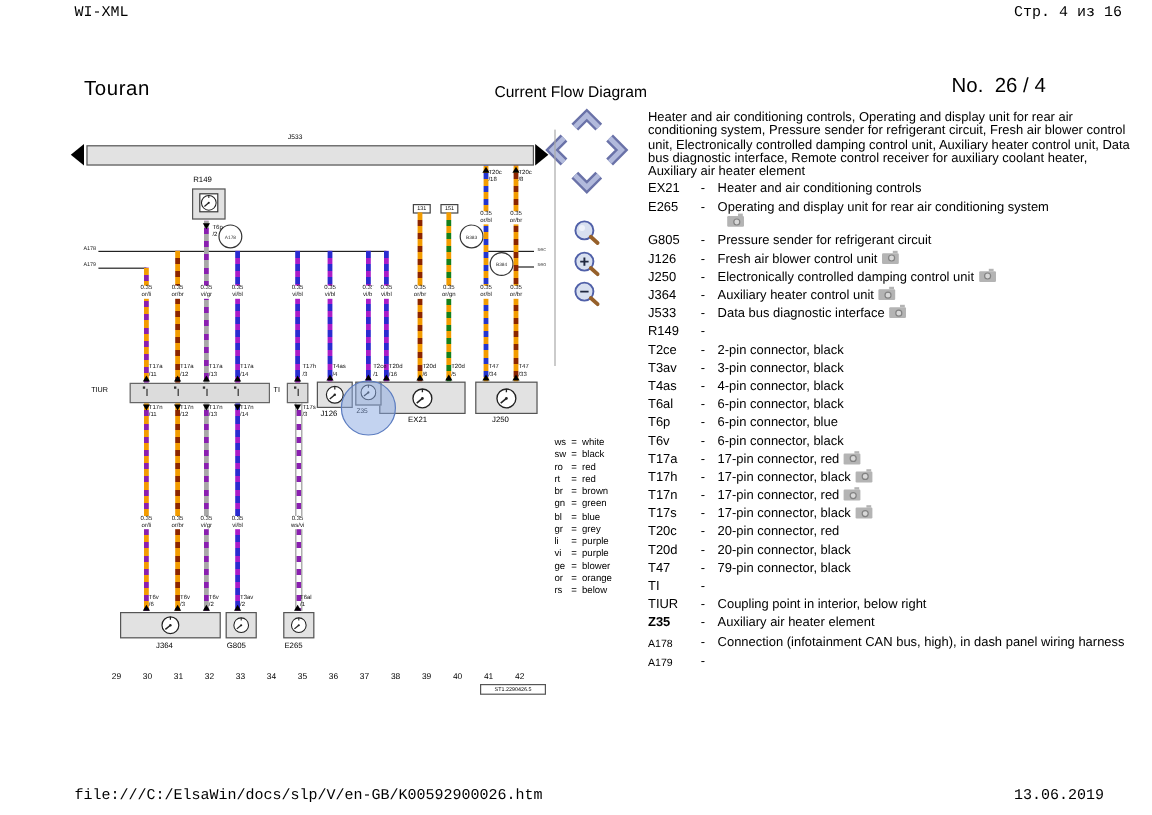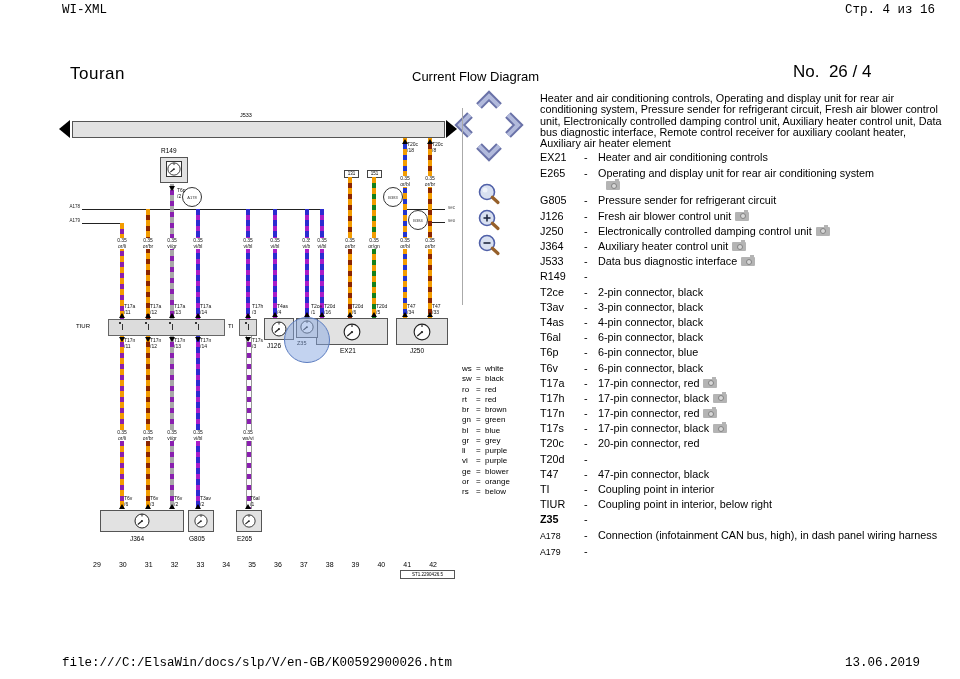--- a/index.html
+++ b/index.html
@@ -454,39 +454,40 @@
         <span class="desc">17-pin connector, black<span class="cam"></span></span>
       </div>
       <div class="item">
         <span class="code">T20c</span>
         <span class="dash">-</span>
         <span class="desc">20-pin connector, red</span>
       </div>
       <div class="item">
         <span class="code">T20d</span>
         <span class="dash">-</span>
+        <span class="desc">20-pin connector, black</span>
       </div>
       <div class="item">
         <span class="code">T47</span>
         <span class="dash">-</span>
-        <span class="desc">47-pin connector, black</span>
+        <span class="desc">79-pin connector, black</span>
       </div>
       <div class="item">
         <span class="code">TI</span>
         <span class="dash">-</span>
-        <span class="desc">Coupling point in interior</span>
       </div>
       <div class="item">
         <span class="code">TIUR</span>
         <span class="dash">-</span>
         <span class="desc">Coupling point in interior, below right</span>
       </div>
       <div class="item bold">
         <span class="code">Z35</span>
         <span class="dash">-</span>
+        <span class="desc">Auxiliary air heater element</span>
       </div>
       <div class="item small">
         <span class="code">A178</span>
         <span class="dash">-</span>
         <span class="desc">Connection (infotainment CAN bus, high), in dash panel wiring harness</span>
       </div>
       <div class="item small">
         <span class="code">A179</span>
         <span class="dash">-</span>
         <span class="desc"></span>

